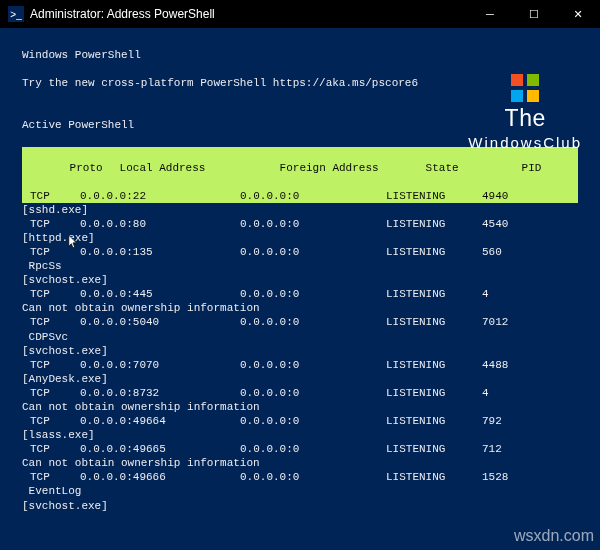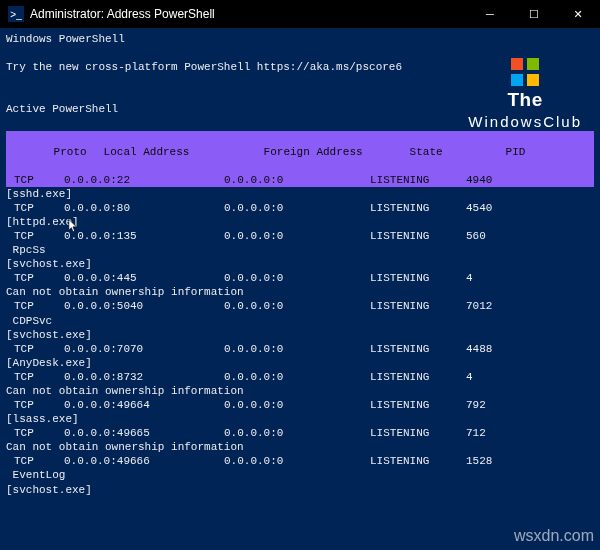--- a/index.html
+++ b/index.html
@@ -40,30 +40,31 @@
   .titlebar-btns { display: flex; }
   .titlebar-btn {
     width: 44px; height: 28px;
     display: flex; align-items: center; justify-content: center;
     color: #fff;
     font-family: 'Segoe UI', sans-serif;
     font-size: 11px;
   }
   .term {
     flex: 1;
-    padding: 4px 6px;
+    padding: 4px 22px;
     color: #eeedf0;
     line-height: 1.28;
     position: relative;
     overflow: hidden;
+    margin-top: 16px;
   }
   .line { white-space: pre; }
   .prompt-cmd .gray { color: #7d7d7d; }
   .highlight {
-    background: #8b5cf6;
+    background: #bef264;
     color: #0a0a0a;
     display: inline-block;
     width: 100%;
   }
   .cursor {
     position: absolute;
     width: 10px; height: 16px;
     left: 68px; top: 190px;
     pointer-events: none;
   }
@@ -79,21 +80,21 @@
   .watermark .wm-icon {
     width: 28px; height: 28px;
     position: relative;
     margin: 0 auto 2px auto;
   }
   .wm-sq { position: absolute; width: 12px; height: 12px; }
   .wm-r { background: #f25022; top:0; left:0; }
   .wm-g { background: #7fba00; top:0; right:0; }
   .wm-b { background: #00a4ef; bottom:0; left:0; }
   .wm-y { background: #ffb900; bottom:0; right:0; }
-  .watermark .wm-top { font-size: 19px; letter-spacing: 0.5px; font-weight: 700; }
+  .watermark .wm-top { font-size: 23px; letter-spacing: 0.5px; font-weight: 400; }
   .watermark .wm-bot { font-size: 15px; letter-spacing: 2px; font-weight: 300; }
   .urlmark {
     position: absolute;
     bottom: 4px; right: 6px;
     color: rgba(255,255,255,0.6);
     font-family: Arial, sans-serif;
     font-size: 16px;
     pointer-events: none;
   }
   .col-proto { display:inline-block; width: 50px; }

